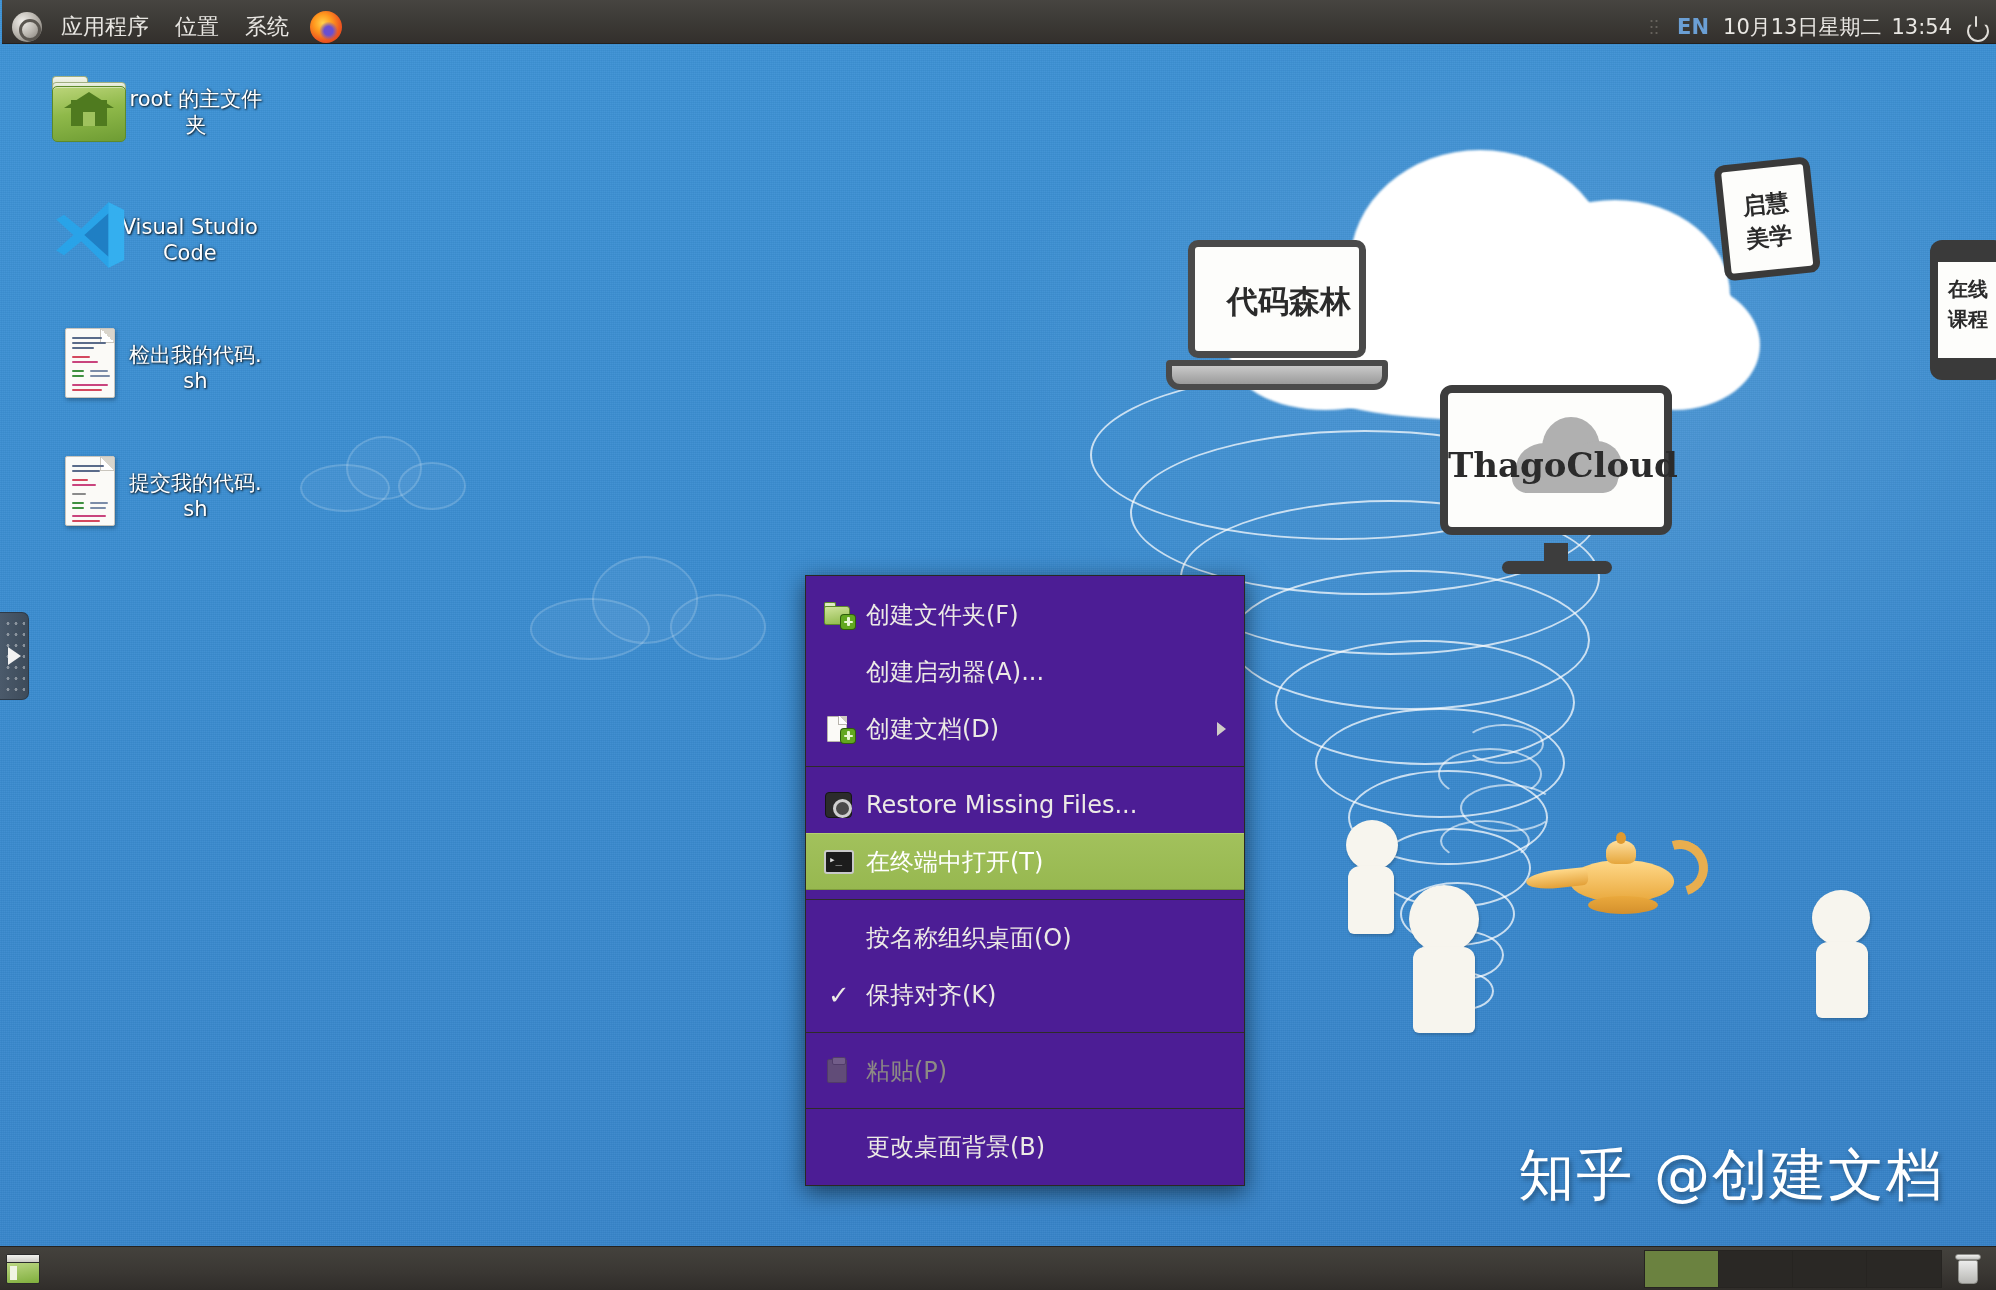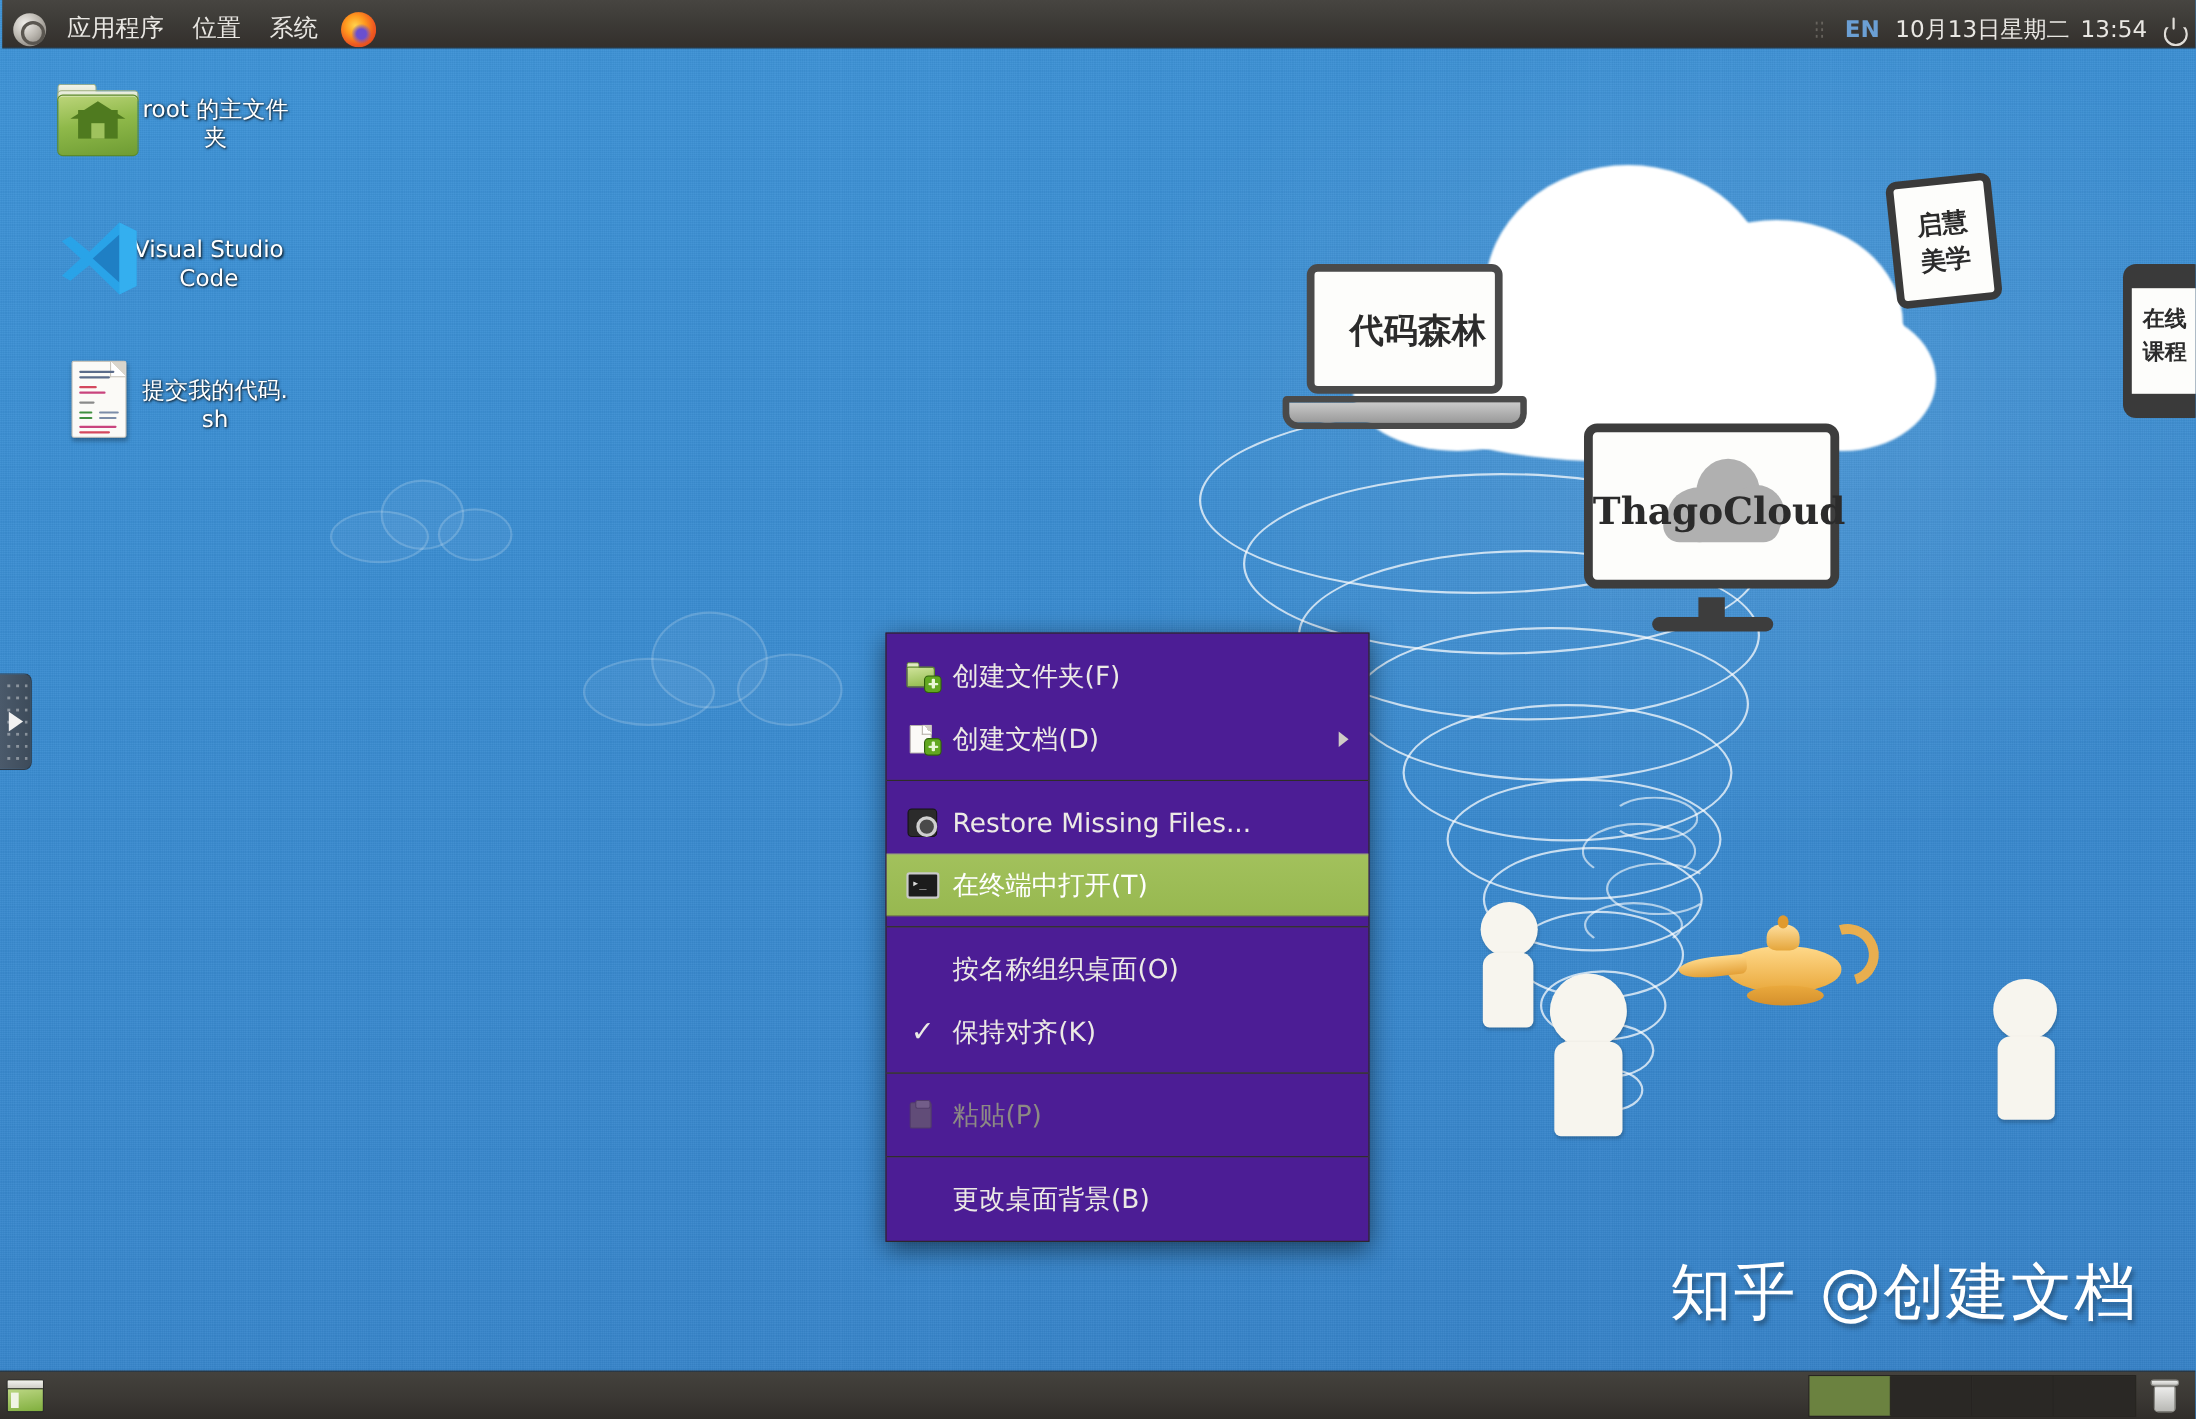--- a/index.html
+++ b/index.html
@@ -508,20 +508,39 @@
     <div class="glyph ic-vscode">
       <svg width="78" height="78" viewBox="0 0 100 100">
         <path d="M75 8 L95 18 L95 82 L75 92 L40 58 L18 76 L8 70 L30 50 L8 30 L18 24 L40 42 Z" fill="#29a3e8"></path>
         <path d="M75 22 L75 78 L44 50 Z" fill="#1f7fc4"></path>
         <path d="M75 8 L95 18 L95 82 L75 92 Z" fill="#35b0f0" opacity="0.9"></path>
       </svg>
     </div>
     <div class="lbl">Visual Studio Code</div>
   </div>
 
+  <div class="dicon">
+    <div class="glyph ic-script">
+      <div class="page">
+        <div class="fold"></div>
+        <div class="ln" style="left:6px;top:8px;width:30px;background:#5a6b8a;"></div>
+        <div class="ln" style="left:6px;top:13px;width:34px;background:#5a6b8a;"></div>
+        <div class="ln" style="left:6px;top:18px;width:22px;background:#5a6b8a;"></div>
+        <div class="ln" style="left:6px;top:27px;width:18px;background:#d4485e;"></div>
+        <div class="ln" style="left:6px;top:32px;width:26px;background:#c9447e;"></div>
+        <div class="ln" style="left:6px;top:41px;width:12px;background:#3f8f3f;"></div>
+        <div class="ln" style="left:24px;top:41px;width:18px;background:#7b8ca8;"></div>
+        <div class="ln" style="left:6px;top:46px;width:12px;background:#3f8f3f;"></div>
+        <div class="ln" style="left:24px;top:46px;width:20px;background:#7b8ca8;"></div>
+        <div class="ln" style="left:6px;top:55px;width:36px;background:#c9447e;"></div>
+        <div class="ln" style="left:6px;top:60px;width:30px;background:#d4485e;"></div>
+      </div>
+    </div>
+    <div class="lbl">检出我的代码.sh</div>
+  </div>
 
   <div class="dicon">
     <div class="glyph ic-script">
       <div class="page">
         <div class="fold"></div>
         <div class="ln" style="left:6px;top:8px;width:32px;background:#5a6b8a;"></div>
         <div class="ln" style="left:6px;top:13px;width:28px;background:#5a6b8a;"></div>
         <div class="ln" style="left:6px;top:22px;width:16px;background:#d4485e;"></div>
         <div class="ln" style="left:6px;top:27px;width:24px;background:#c9447e;"></div>
         <div class="ln" style="left:6px;top:36px;width:14px;background:#8a8a8a;"></div>
@@ -547,20 +566,24 @@
 
   <div class="mi">
     <div class="mi-icon ico-folder-new">
       <div class="ft"></div>
         <div class="f"></div>
         <div class="plusbadge"></div>
     </div>
     <div class="mi-label">创建文件夹(F)</div>
   </div>
 
+  <div class="mi">
+    <div class="mi-icon"></div>
+    <div class="mi-label">创建启动器(A)...</div>
+  </div>
 
   <div class="mi">
     <div class="mi-icon ico-doc-new">
       <div class="p"></div>
         <div class="plusbadge"></div>
     </div>
     <div class="mi-label">创建文档(D)</div>
     <div class="submenu-arrow"></div>
   </div>
 

